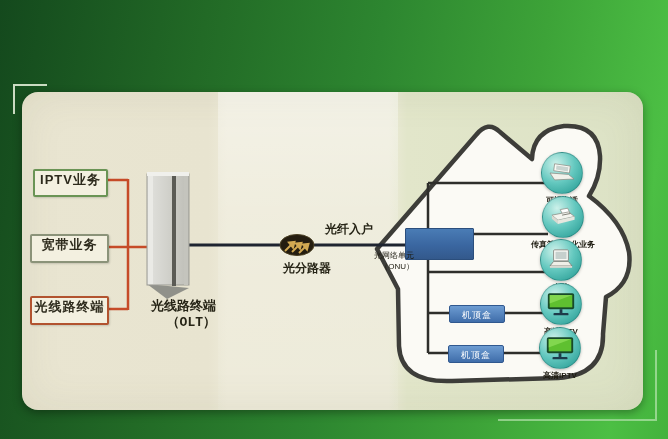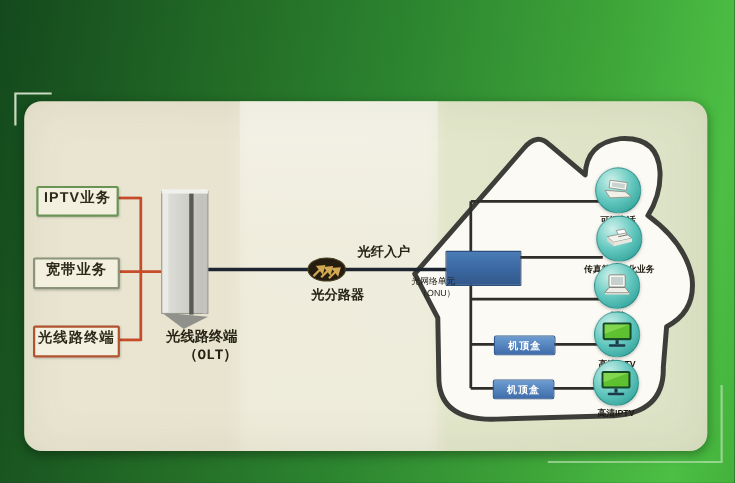--- a/index.html
+++ b/index.html
@@ -48,22 +48,22 @@
 
   .onu-box{
     position:absolute;left:405px;top:228px;width:67px;height:30px;
     background:linear-gradient(180deg,#4a7cb5,#3a66a0 55%,#33598c);
     border:1px solid #2b4e7c;border-radius:1px;
   }
   .stb{
     position:absolute;width:54px;height:16px;border-radius:2px;
     background:linear-gradient(180deg,#6d9cd2,#3f6daa);
     border:1px solid #30588f;
-    display:flex;align-items:center;justify-content:center;
-    color:#fff;font-size:9px;letter-spacing:1px;font-weight:bold;
+    display:flex;align-items:flex-end;justify-content:center;
+    color:#fff;font-size:9px;letter-spacing:1px;
   }
   .stb-1{left:449px;top:305px;}
   .stb-2{left:448px;top:345px;}
 
   .dev{position:absolute;width:120px;text-align:center;}
   .dev-circle{
     width:40px;height:40px;border-radius:50%;margin:0 auto;
     background:radial-gradient(circle at 35% 28%,#cdf1ea,#64c8bf 48%,#1f968e 100%);
     border:1px solid rgba(10,80,78,.35);
     box-shadow:0 1px 3px rgba(0,0,0,.25);

